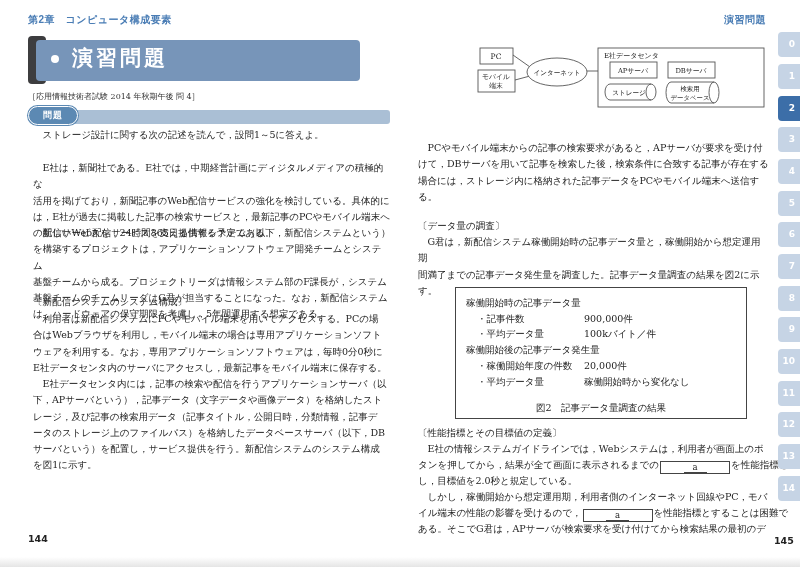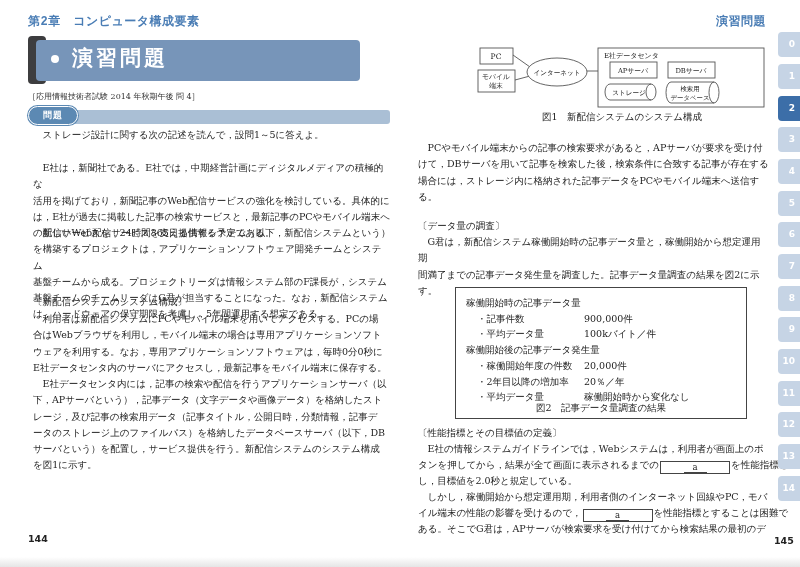--- a/index.html
+++ b/index.html
@@ -1,22 +1,22 @@
 <!DOCTYPE html>
 <html><head>
 <meta charset="utf-8">
 <style>
   * { margin:0; padding:0; box-sizing:border-box; }
   html,body { background:#e9e9e9; }
   .spread {
     position:relative; width:800px; height:567px; background:#ffffff;
     overflow:hidden; font-family:"DejaVu Serif","Liberation Serif",serif; color:#222;
   }
-  .runhead { position:absolute; top:13px; font-size:12px; font-weight:bold; color:#4a7db5;
-    font-family:Liberation Mono, monospace; letter-spacing:0.5px; }
+  .runhead { position:absolute; top:13px; font-size:10px; font-weight:bold; color:#4a7db5;
+    font-family:Liberation Sans, sans-serif; letter-spacing:0.5px; }
   .runhead-left { left:28px; }
   .runhead-right { right:34px; }
 
   .banner { position:absolute; left:36px; top:40px; width:324px; height:41px;
     background:#7795b9; border-radius:4px; }
   .banner-tab { position:absolute; left:28px; top:36px; width:18px; height:48px;
     background:#3d3d3f; border-radius:4px; }
   .banner-dot { position:absolute; left:51px; top:55px; width:8px; height:8px;
     border-radius:50%; background:#ffffff; }
   .banner-title { position:absolute; left:72px; top:44px; font-size:21px; font-weight:bold;
@@ -142,21 +142,20 @@
 
     <path class="shape" d="M140,46 H181 A5,8 0 0 1 181,62 H140 A5,8 0 0 1 140,46 Z"></path>
     <path class="wire" d="M181,46 A5,8 0 0 0 181,62"></path>
     <text x="159" y="57" font-size="6.6" text-anchor="middle">ストレージ</text>
 
     <path class="shape" d="M201,44 H244 A5,10.5 0 0 1 244,65 H201 A5,10.5 0 0 1 201,44 Z"></path>
     <path class="wire" d="M244,44 A5,10.5 0 0 0 244,65"></path>
     <text x="220" y="53" font-size="6.4" text-anchor="middle">検索用</text>
     <text x="220" y="62" font-size="6.4" text-anchor="middle">データベース</text>
   </svg>
-  <div class="fig-caption fig1-cap">図1　新配信システムのシステム構成</div>
 
   <div class="txt rp" style="top:140px">　PCやモバイル端末からの記事の検索要求があると，APサーバが要求を受け付
 けて，DBサーバを用いて記事を検索した後，検索条件に合致する記事が存在する
 場合には，ストレージ内に格納された記事データをPCやモバイル端末へ送信す
 る。</div>
   <div class="txt rp sechead" style="top:218px">〔データ量の調査〕</div>
   <div class="txt rp" style="top:234px">　G君は，新配信システム稼働開始時の記事データ量と，稼働開始から想定運用期
 間満了までの記事データ発生量を調査した。記事データ量調査の結果を図2に示
 す。</div>
 
@@ -173,24 +172,20 @@
         <span class="f2label">・平均データ量</span>
         <span class="f2value">100kバイト／件</span>
       </div>
     <div class="f2row">
         <span class="f2label">稼働開始後の記事データ発生量</span>
         <span class="f2value"></span>
       </div>
     <div class="f2row indent">
         <span class="f2label">・稼働開始年度の件数</span>
         <span class="f2value">20,000件</span>
-      </div>
-    <div class="f2row indent">
-        <span class="f2label">・2年目以降の増加率</span>
-        <span class="f2value">20％／年</span>
       </div>
     <div class="f2row indent">
         <span class="f2label">・平均データ量</span>
         <span class="f2value">稼働開始時から変化なし</span>
       </div>
   </div>
   <div class="fig-caption fig2-cap">図2　記事データ量調査の結果</div>
 
   <div class="txt rp sechead" style="top:425px">〔性能指標とその目標値の定義〕</div>
 

